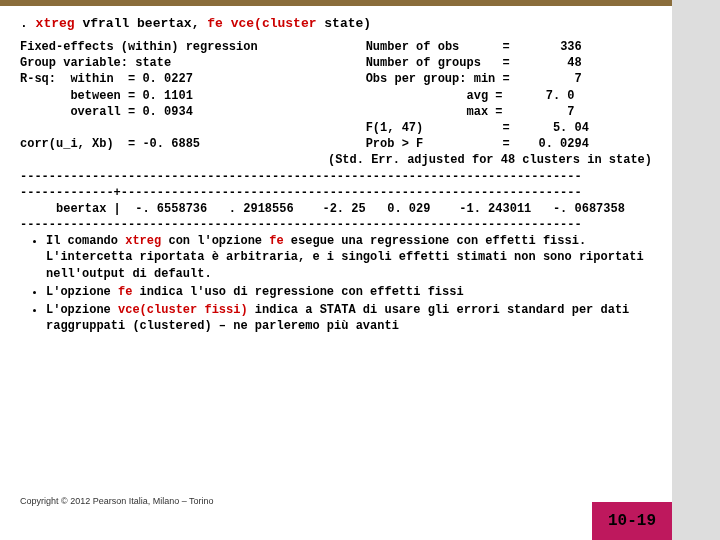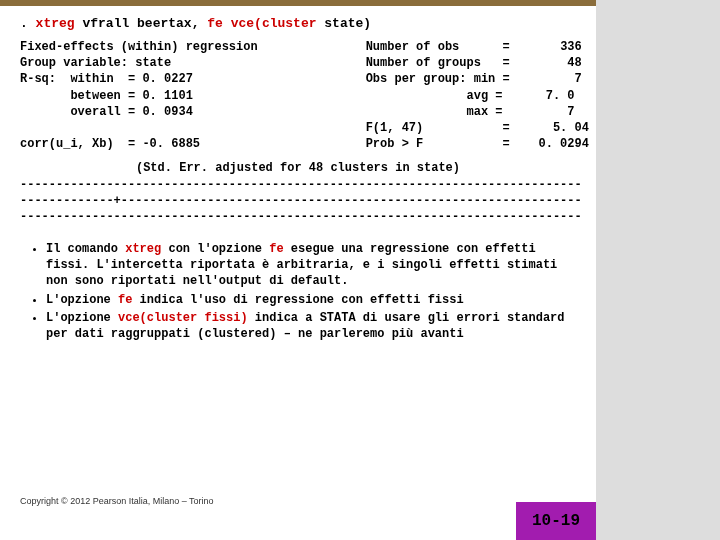--- a/index.html
+++ b/index.html
@@ -1,52 +1,53 @@
 <!DOCTYPE html>
 <html><head>
 <meta charset="utf-8">
 <style>
   html,body{margin:0;padding:0;background:#ddd;font-family:Arial,sans-serif}
-  .slide{width:596px;height:540px;background:#fff;position:relative;box-sizing:border-box}
+  .slide{width:672px;height:540px;background:#fff;position:relative;box-sizing:border-box}
   .topbar{height:6px;background:#8a6d3b}
   .content{padding:10px 20px 0 20px}
   .cmd{font-family:"Courier New",monospace;font-weight:bold;font-size:13px;margin-bottom:8px}
   .cmd .kw{color:#c00}
   .out{font-family:"Courier New",monospace;font-weight:bold;font-size:12px;line-height:1.35;white-space:pre}
   .hr{font-family:"Courier New",monospace;font-weight:bold;font-size:12px;line-height:1.35;white-space:pre;letter-spacing:0}
-  .bullets{font-family:"Courier New",monospace;font-weight:bold;font-size:12px;line-height:1.35;margin-top:16px}
+  .bullets{font-family:"Courier New",monospace;font-weight:bold;font-size:12px;line-height:1.35;margin-top:0}
   .bullets ul{margin:0;padding-left:26px}
   .bullets li{margin-bottom:2px}
   .bullets .kw{color:#c00}
   .footer-left{position:absolute;left:20px;bottom:34px;font-size:9px;color:#333}
-  .footer-right{position:absolute;right:0;bottom:0;background:#a21caf;color:#000;font-family:"Courier New",monospace;font-weight:bold;font-size:16px;padding:10px 16px}
+  .footer-right{position:absolute;right:0;bottom:0;background:#be185d;color:#000;font-family:"Courier New",monospace;font-weight:bold;font-size:16px;padding:10px 16px}
 </style>
 </head>
 <body>
 
 <div class="slide">
   <div class="topbar"></div>
   <div class="content">
 
     <div class="cmd">
       <span>. </span><span class="kw">xtreg</span><span> vfrall beertax, </span><span class="kw">fe</span><span> </span><span class="kw">vce(cluster</span><span> state)</span>
     </div>
 
     <div class="out"><span>Fixed-effects (within) regression</span>               <span>Number of obs      =</span>       <span>336</span>
 <span>Group variable: state</span>                           <span>Number of groups   =</span>        <span>48</span>
 <span>R-sq:  within  = 0. 0227</span>                        <span>Obs per group: min =</span>         <span>7</span>
 <span>       between = 0. 1101</span>                                      <span>avg =</span>      <span>7. 0</span>
 <span>       overall = 0. 0934</span>                                      <span>max =</span>         <span>7</span>
                                                 <span>F(1, 47)           =</span>      <span>5. 04</span>
 <span>corr(u_i, Xb)  = -0. 6885</span>                       <span>Prob &gt; F           =</span>    <span>0. 0294</span></div>
 
-    <div class="out" style="text-align:center;margin-top:8px">(Std. Err. adjusted for 48 clusters in state)</div>
+    <div class="out" style="text-align:right;">(Std. Err. adjusted for 48 clusters in state)</div>
 
     <div class="hr">------------------------------------------------------------------------------</div>
     <div class="hr">-------------+----------------------------------------------------------------</div>
+    <div class="out">     beertax |  -. 6558736   . 2918556    -2. 25   0. 029    -1. 243011   -. 0687358</div>
     <div class="hr">------------------------------------------------------------------------------</div>
 
     <div class="bullets">
       <ul>
         <li><span>Il comando </span><span class="kw">xtreg</span><span> con l'opzione </span><span class="kw">fe</span><span> esegue una regressione con effetti fissi. L'intercetta riportata è arbitraria, e i singoli effetti stimati non sono riportati nell'output di default.</span></li>
         <li><span>L'opzione </span><span class="kw">fe</span><span> indica l'uso di regressione con effetti fissi</span></li>
         <li><span>L'opzione </span><span class="kw">vce(cluster fissi)</span><span> indica a STATA di usare gli errori standard per dati raggruppati (clustered) – ne parleremo più avanti</span></li>
       </ul>
     </div>
 

